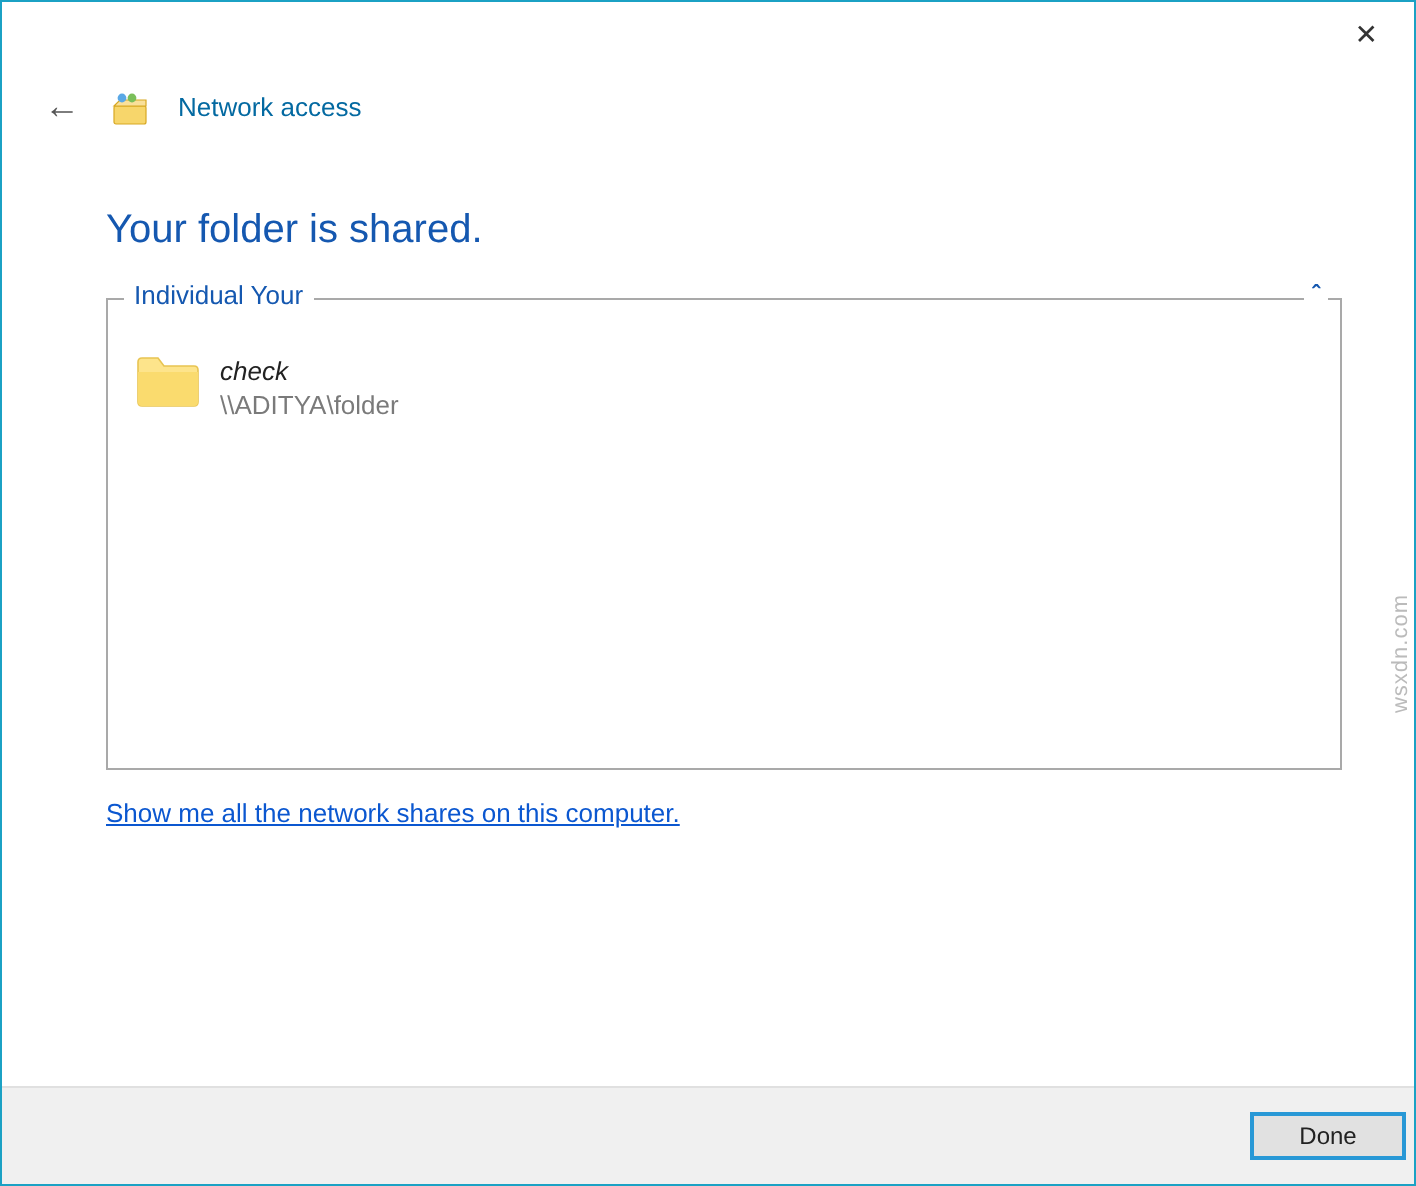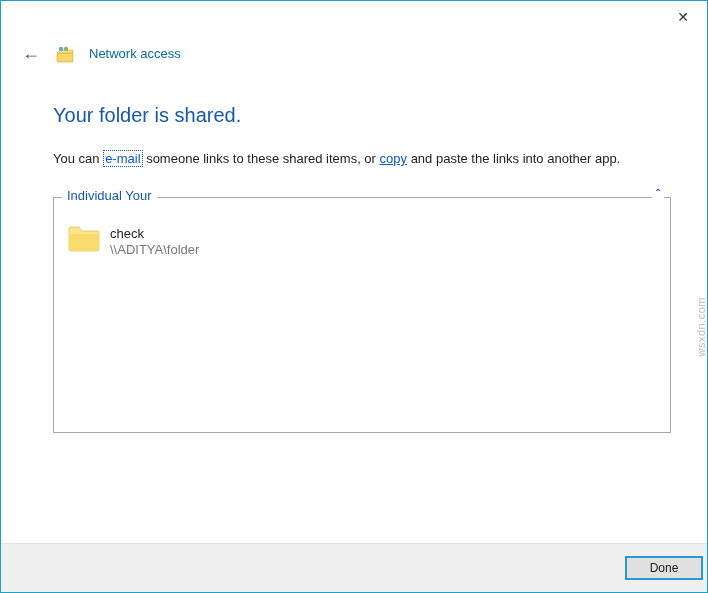--- a/index.html
+++ b/index.html
@@ -126,20 +126,21 @@
     }
     .item-text {
       display: flex;
       flex-direction: column;
       line-height: 1.3;
       padding-top: 2px;
     }
     .item-name {
       color: #222;
       font-size: 13px;
+      font-style: italic;
     }
     .item-path {
       color: #7a7a7a;
       font-size: 13px;
     }
     .bottom-link {
       margin-top: 14px;
       color: #0b57d0;
       text-decoration: underline;
       font-size: 13px;
@@ -191,41 +192,39 @@
       <circle cx="6" cy="5" r="2.2" fill="#5aa8e6"></circle>
       <circle cx="11" cy="5" r="2.2" fill="#7bbf5a"></circle>
     </svg>
   </span>
   <span class="header-title">Network access</span>
 </div>
 
 <div class="content">
   <h1 class="main-heading">Your folder is shared.</h1>
 
-  <p class="desc">
-    <span>You can </span><a class="dashed-link">e-mail</a><span> someone links to these shared items, or </span><a class="link">copy</a><span> and paste the links into another app.</span>
-  </p>
 
   <div class="group-box">
     <span class="group-legend">Individual Your</span>
     <span class="collapse-caret">ˆ</span>
 
     <div class="item-row">
       <span class="folder-icon">
         <svg viewBox="0 0 32 28">
           <path d="M1 6 L1 25 Q1 27 3 27 L29 27 Q31 27 31 25 L31 9 Q31 7 29 7 L14 7 L11 3 L3 3 Q1 3 1 5 Z" fill="#fde48b" stroke="#e8c452" stroke-width="0.8"></path>
           <path d="M1 10 L31 10 L31 25 Q31 27 29 27 L3 27 Q1 27 1 25 Z" fill="#fadb6e"></path>
         </svg>
       </span>
       <div class="item-text">
         <span class="item-name">check</span>
         <span class="item-path">\\ADITYA\folder</span>
       </div>
     </div>
   </div>
 
+  <a class="bottom-link">Show me all the network shares on this computer.</a>
 </div>
 
 <div class="footer">
   <button class="done-btn">Done</button>
 </div>
 
 <div class="watermark">wsxdn.com</div>
 
 </body></html>

